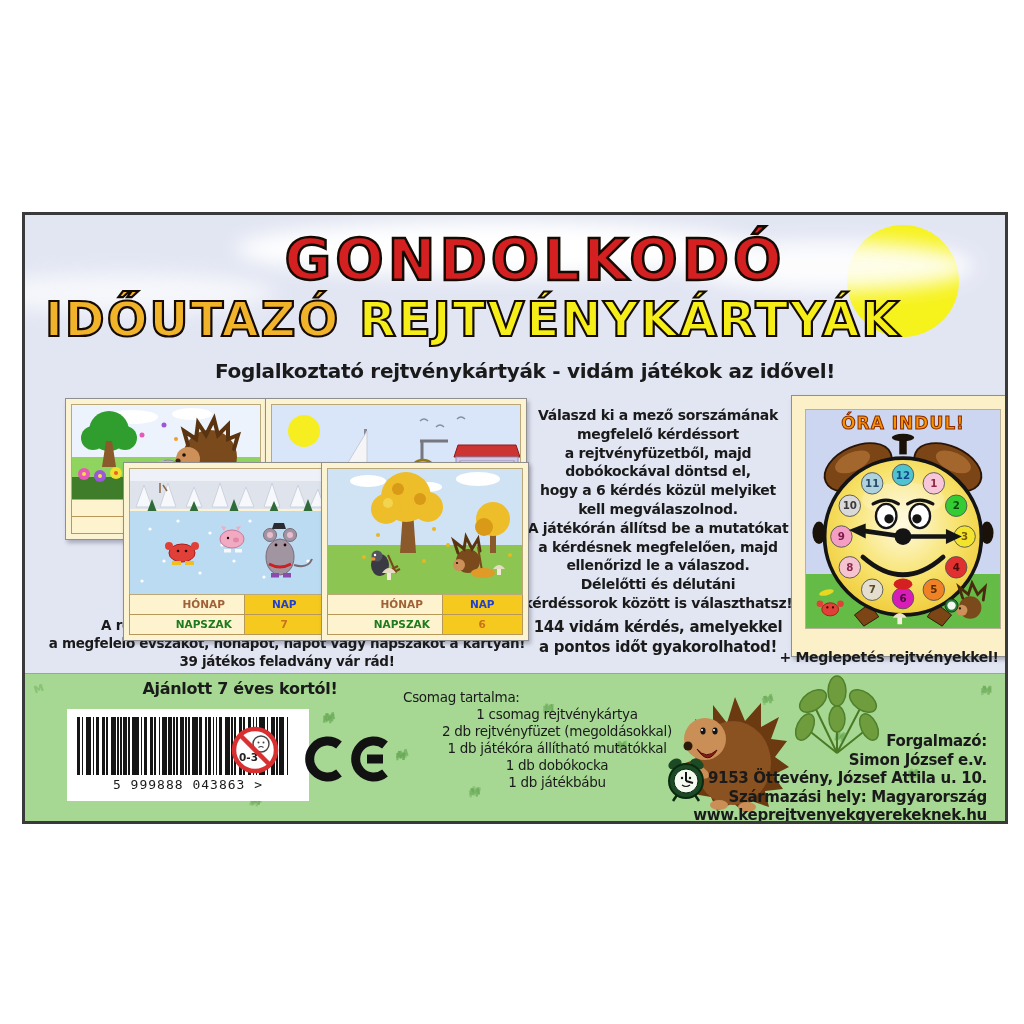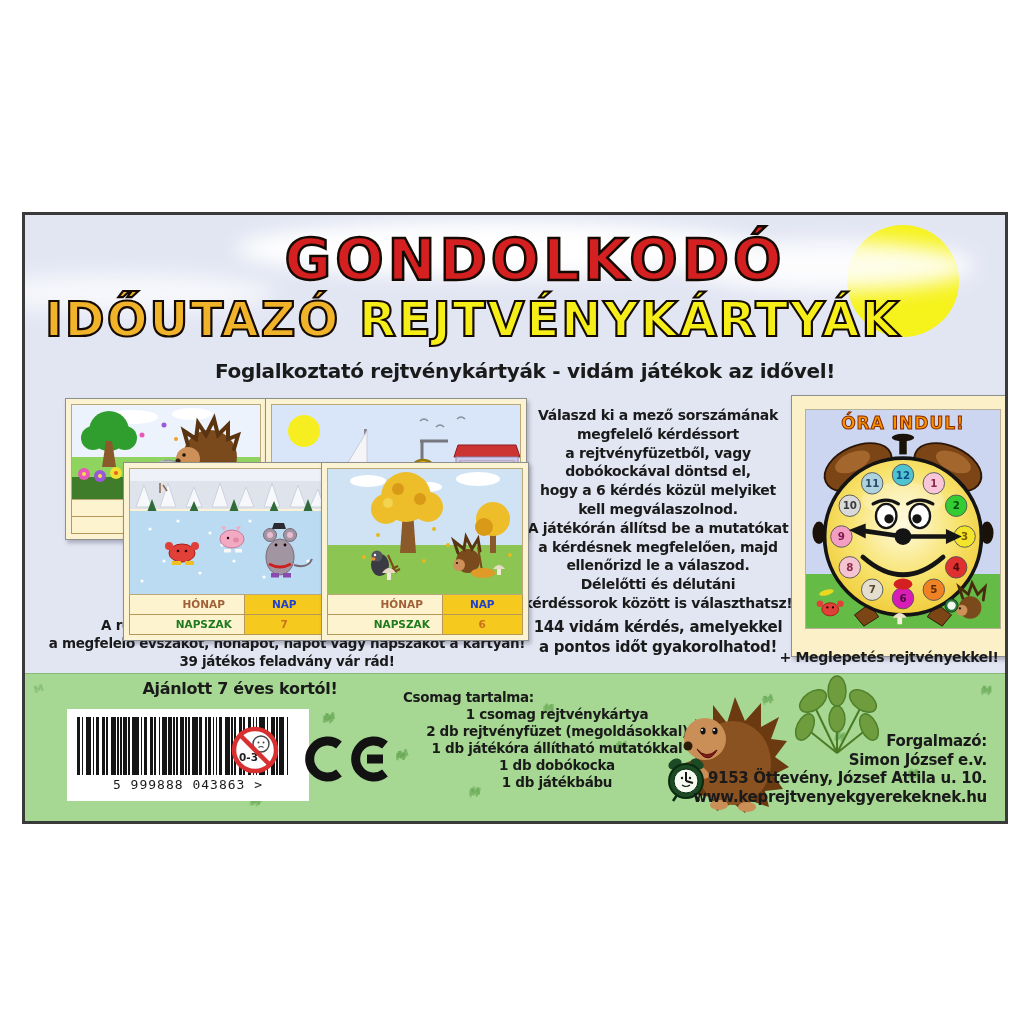--- a/index.html
+++ b/index.html
@@ -45,21 +45,21 @@
   .age{position:absolute;left:70px;top:464px;width:290px;text-align:center;font-size:16px;font-weight:bold;
        letter-spacing:-0.3px;z-index:5;}
   .barcode{position:absolute;left:42px;top:494px;width:242px;height:92px;background:#ffffff;z-index:5;
        box-sizing:border-box;padding:8px 10px 2px;}
   .bars{display:flex;height:58px;align-items:stretch;}
   .bars div{background:#151515;}
   .digits{font-family:"DejaVu Sans Mono","Liberation Mono",monospace;font-size:13px;letter-spacing:1px;
        text-align:center;margin-top:2px;}
   .warnicon{position:absolute;left:206px;top:511px;z-index:5;}
   .cemark{position:absolute;left:276px;top:519px;z-index:5;}
-  .contents{position:absolute;left:378px;top:474px;width:300px;font-size:13.5px;font-weight:bold;
+  .contents{position:absolute;left:378px;top:474px;width:300px;font-size:13.5px;font-weight:normal;
        letter-spacing:-0.3px;line-height:17px;z-index:5;}
   .contents .item{padding-left:8px;text-align:center;}
   .mascot{position:absolute;left:636px;top:452px;z-index:5;}
   .leaves{position:absolute;left:766px;top:460px;z-index:5;}
   .distrib{position:absolute;right:18px;top:517px;width:370px;text-align:right;font-size:15px;
        font-weight:bold;letter-spacing:-0.3px;line-height:18.5px;z-index:6;}
   svg text{font-family:"DejaVu Sans","Liberation Sans",sans-serif;}
 </style>
 </head>
 <body>
@@ -271,21 +271,21 @@
 
     <div class="caption-left">
       <div>A rejtvényfüzet meghatározásai alapján helyezd el</div>
       <div>a megfelelő évszakot, hónapot, napot vagy napszakot a kártyán!</div>
       <div>39 játékos feladvány vár rád!</div>
     </div>
 
     <div class="instructions">
       <div>Válaszd ki a mező sorszámának</div>
       <div>megfelelő kérdéssort</div>
-      <div>a rejtvényfüzetből, vagy</div>
+      <div>a rejtvényfüzetből, majd</div>
       <div>dobókockával döntsd el,</div>
       <div>hogy a 6 kérdés közül melyiket</div>
       <div>kell megválaszolnod.</div>
       <div>A játékórán állítsd be a mutatókat</div>
       <div>a kérdésnek megfelelően, majd</div>
       <div>ellenőrizd le a válaszod.</div>
       <div>Délelőtti és délutáni</div>
       <div>kérdéssorok között is választhatsz!</div>
     </div>
 
@@ -572,17 +572,18 @@
         <ellipse cx="14" cy="52" rx="14" ry="8" transform="rotate(-65 14 52)"></ellipse>
         <ellipse cx="78" cy="52" rx="14" ry="8" transform="rotate(65 78 52)"></ellipse>
         <ellipse cx="46" cy="44" rx="13" ry="8" transform="rotate(-90 46 44)"></ellipse>
       </g>
     </svg>
 
     <div class="distrib">
       <div>Forgalmazó:</div>
       <div>Simon József e.v.</div>
       <div>9153 Öttevény, József Attila u. 10.</div>
+      <div>Származási hely: Magyarország</div>
       <div>www.keprejtvenyekgyerekeknek.hu</div>
     </div>
 
   </div>
 </div>
 
 </body></html>

